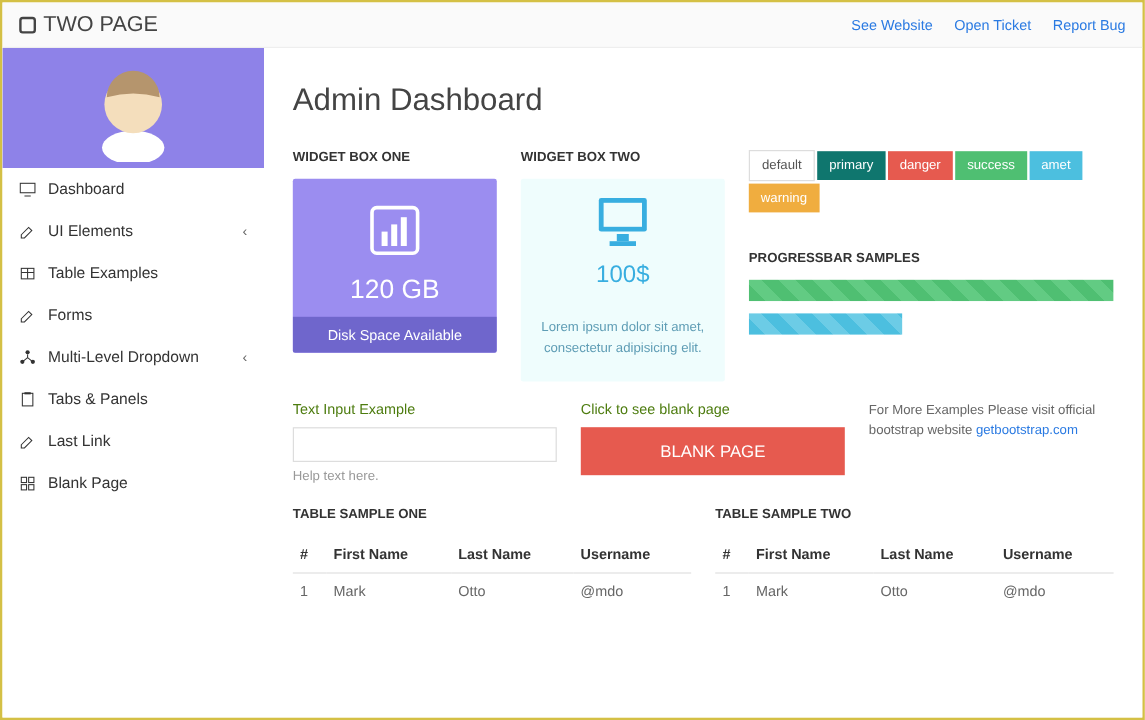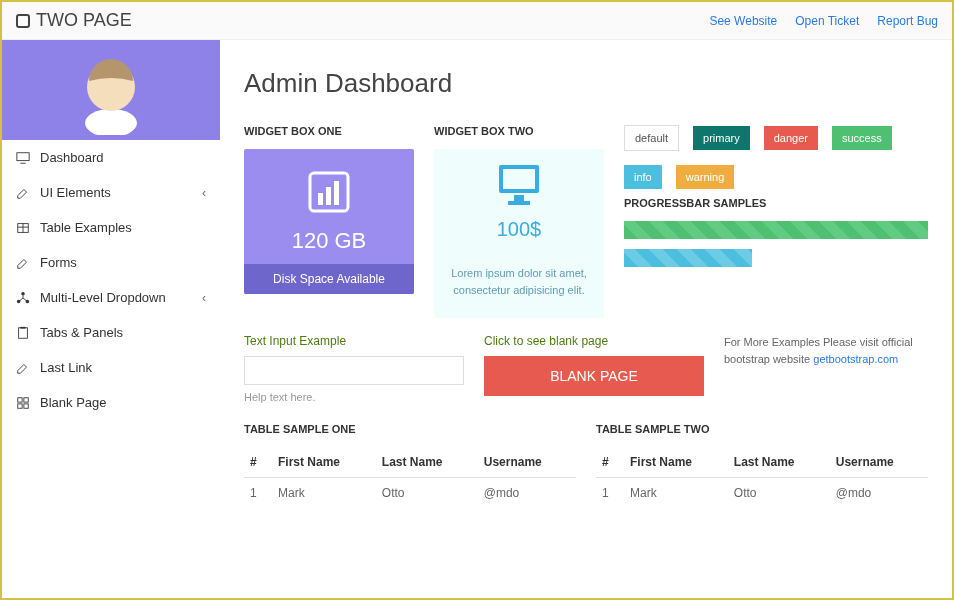--- a/index.html
+++ b/index.html
@@ -117,21 +117,21 @@
     }
     .widget-two {
       background: #effdfd;
       text-align: center;
       padding: 14px 8px 20px 8px;
       border-radius: 2px;
     }
     .widget-two .value { font-size: 20px; color: #38aee0; margin: 8px 0 6px; }
     .widget-two .desc { font-size: 11px; color: #5f9db5; line-height: 1.5; margin-top: 24px; }
 
-    .btn-row { display: flex; gap: 14px; flex-wrap: wrap; align-items: center; margin-bottom: 8px; }
+    .btn-row { display: flex; gap: 2px; flex-wrap: wrap; align-items: center; margin-bottom: 32px; }
     .btn {
       padding: 6px 10px;
       font-size: 11px;
       color: #fff;
       border: none;
       cursor: pointer;
     }
     .btn-default { background: #fff; color: #555; border: 1px solid #ddd; }
     .btn-primary { background: #0f766e; }
     .btn-danger { background: #e65a4f; }
@@ -314,21 +314,21 @@
           <div class="desc">Lorem ipsum dolor sit amet, consectetur adipisicing elit.</div>
         </div>
       </div>
 
       <div class="col-wide">
         <div class="btn-row">
           <button class="btn btn-default">default</button>
           <button class="btn btn-primary">primary</button>
           <button class="btn btn-danger">danger</button>
           <button class="btn btn-success">success</button>
-          <button class="btn btn-info">info</button>
+          <button class="btn btn-info">amet</button>
           <button class="btn btn-warning">warning</button>
         </div>
         <div class="section-title">PROGRESSBAR SAMPLES</div>
         <div class="progress">
             <div class="progress-bar green"></div>
           </div>
         <div class="progress" style="width:42%">
             <div class="progress-bar blue" style="width:100%"></div>
           </div>
       </div>

